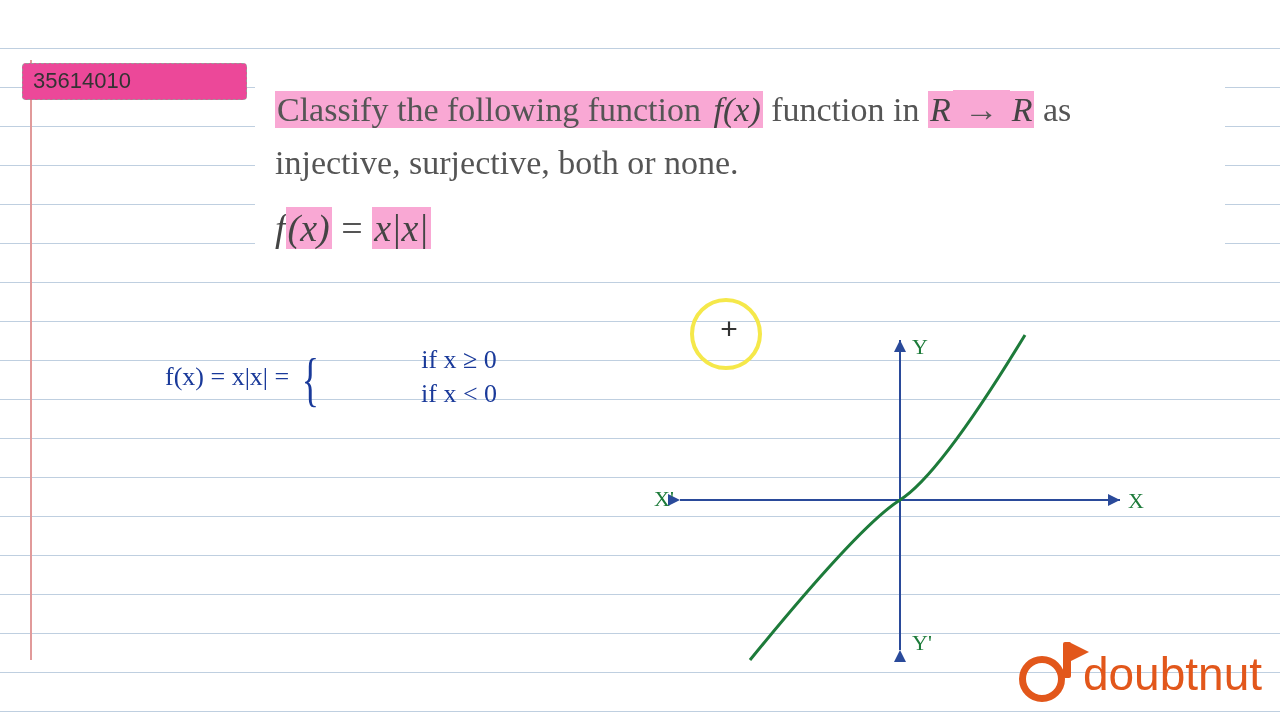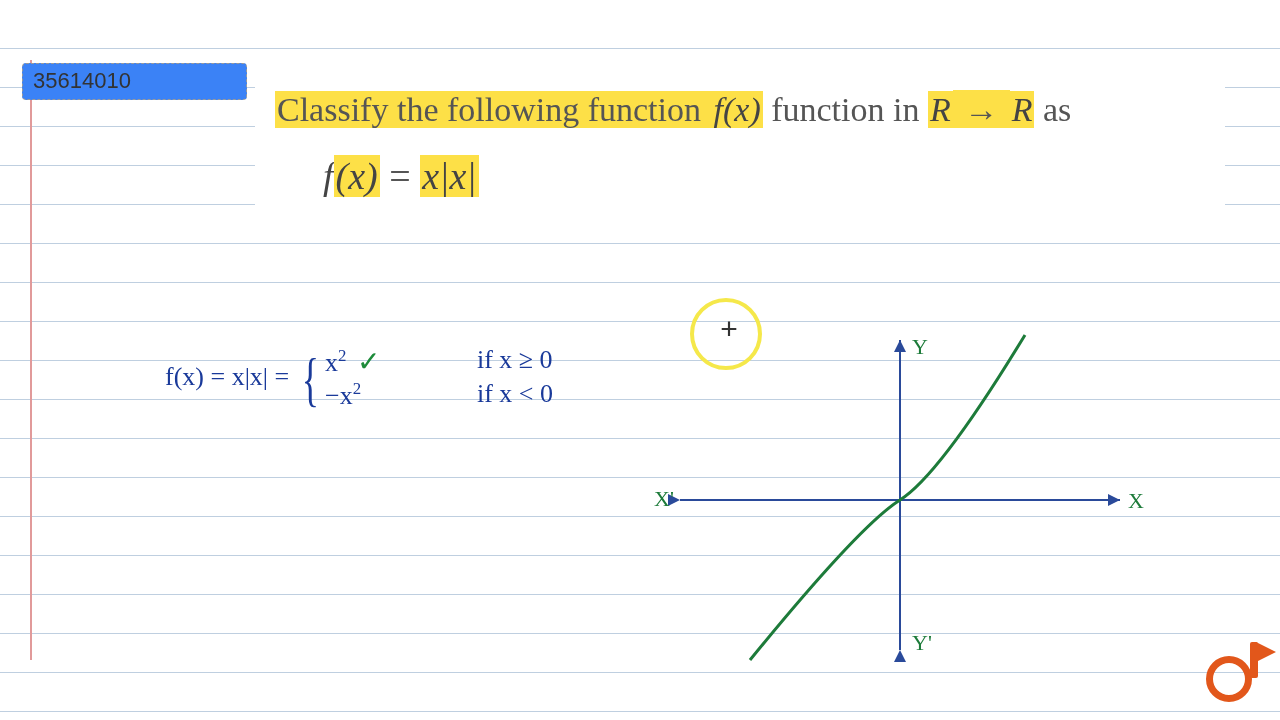--- a/index.html
+++ b/index.html
@@ -33,55 +33,55 @@
       width: 2px;
       height: 600px;
       background: #e19a9a;
     }
     .question-id-box {
       position: absolute;
       top: 63px;
       left: 22px;
       width: 225px;
       height: 37px;
-      background: #3b82f6;
+      background: #ec4899;
       border: 1px dashed #999;
       border-radius: 4px;
       font-size: 22px;
       color: #333;
       padding: 4px 10px;
       font-family: Arial, sans-serif;
     }
     .question-block {
       position: absolute;
       top: 75px;
       left: 255px;
       width: 970px;
       background: #fff;
       padding: 8px 20px 18px 20px;
       font-size: 34px;
       line-height: 1.55;
       color: #555;
       font-family: Georgia, 'Times New Roman', serif;
     }
     .question-block .m { font-style: italic; font-family: Liberation Serif, serif; color: #444; }
-    .hl { background: #fde047; padding: 0 2px; }
+    .hl { background: #f9a8d4; padding: 0 2px; }
     .arrow-sym { font-family: Arial, sans-serif; }
-    .formula-line { margin-top: 10px; font-size: 38px; margin-left: 48px; }
+    .formula-line { margin-top: 10px; font-size: 38px; }
 
     
     .handwritten {
       position: absolute;
       top: 345px;
       left: 165px;
       font-family: 'Comic Sans MS', cursive;
       color: #1a3a9a;
       font-size: 26px;
     }
-    .hw-row { display:inline-block; position:relative; }
+    .hw-row { display:inline-block; position:relative;text-align:center; }
     .brace {
       font-size: 60px;
       line-height: 0;
       color: #1a3a9a;
       display:inline-block;
       vertical-align: middle;
       transform: scaleX(0.6);
     }
     .piece-stack { display:inline-block; vertical-align:middle; margin-left:-6px; }
     .piece-line { height: 34px; }
@@ -153,40 +153,32 @@
 <div class="question-id-box">
   <span>35614010</span>
 </div>
 
 <div class="question-block">
   <span class="hl">Classify the following function </span><span class="m hl">f(x)</span>
   <span> function in </span>
   <span class="m hl">R</span><span class="hl arrow-sym"> → </span><span class="m hl">R</span>
   <span> as</span>
   <br>
+  <span>injective, surjective, both or none.</span>
   <div class="formula-line">
     <span class="m"><span style="font-style:italic">f</span><span class="hl">(<span style="font-style:italic" title="f(x)">x</span>)</span></span>
     <span> = </span>
     <span class="m hl">x|x|</span>
   </div>
 </div>
 
 <div class="handwritten">
   <span class="hw-row">
     <span>f(x) =  x|x|  = </span>
     <span class="brace">{</span>
-    <span class="piece-stack">
-      <div class="piece-line">
-        <span>x</span><sup>2</sup>
-        <span class="check">✓</span>
-      </div>
-      <div class="piece-line">
-        <span>−x</span><sup>2</sup>
-      </div>
-    </span>
     <span class="cond-stack">
       <div class="piece-line">if  x ≥ 0</div>
       <div class="piece-line">if  x &lt; 0</div>
     </span>
   </span>
 </div>
 
 <div class="circle-highlight"></div>
 <div class="cursor-plus">+</div>
 
@@ -207,13 +199,14 @@
   <text x="272" y="24" fill="#1d7b3a" font-family="Comic Sans MS" font-size="22">Y</text>
   <text x="272" y="320" fill="#1d7b3a" font-family="Comic Sans MS" font-size="22">Y'</text>
 </svg>
 
 <div class="logo">
   <div class="d-icon">
     <div class="circ"></div>
     <div class="stem"></div>
     <div class="flag"></div>
   </div>
+  <span>doubtnut</span>
 </div>
 
 </body></html>

